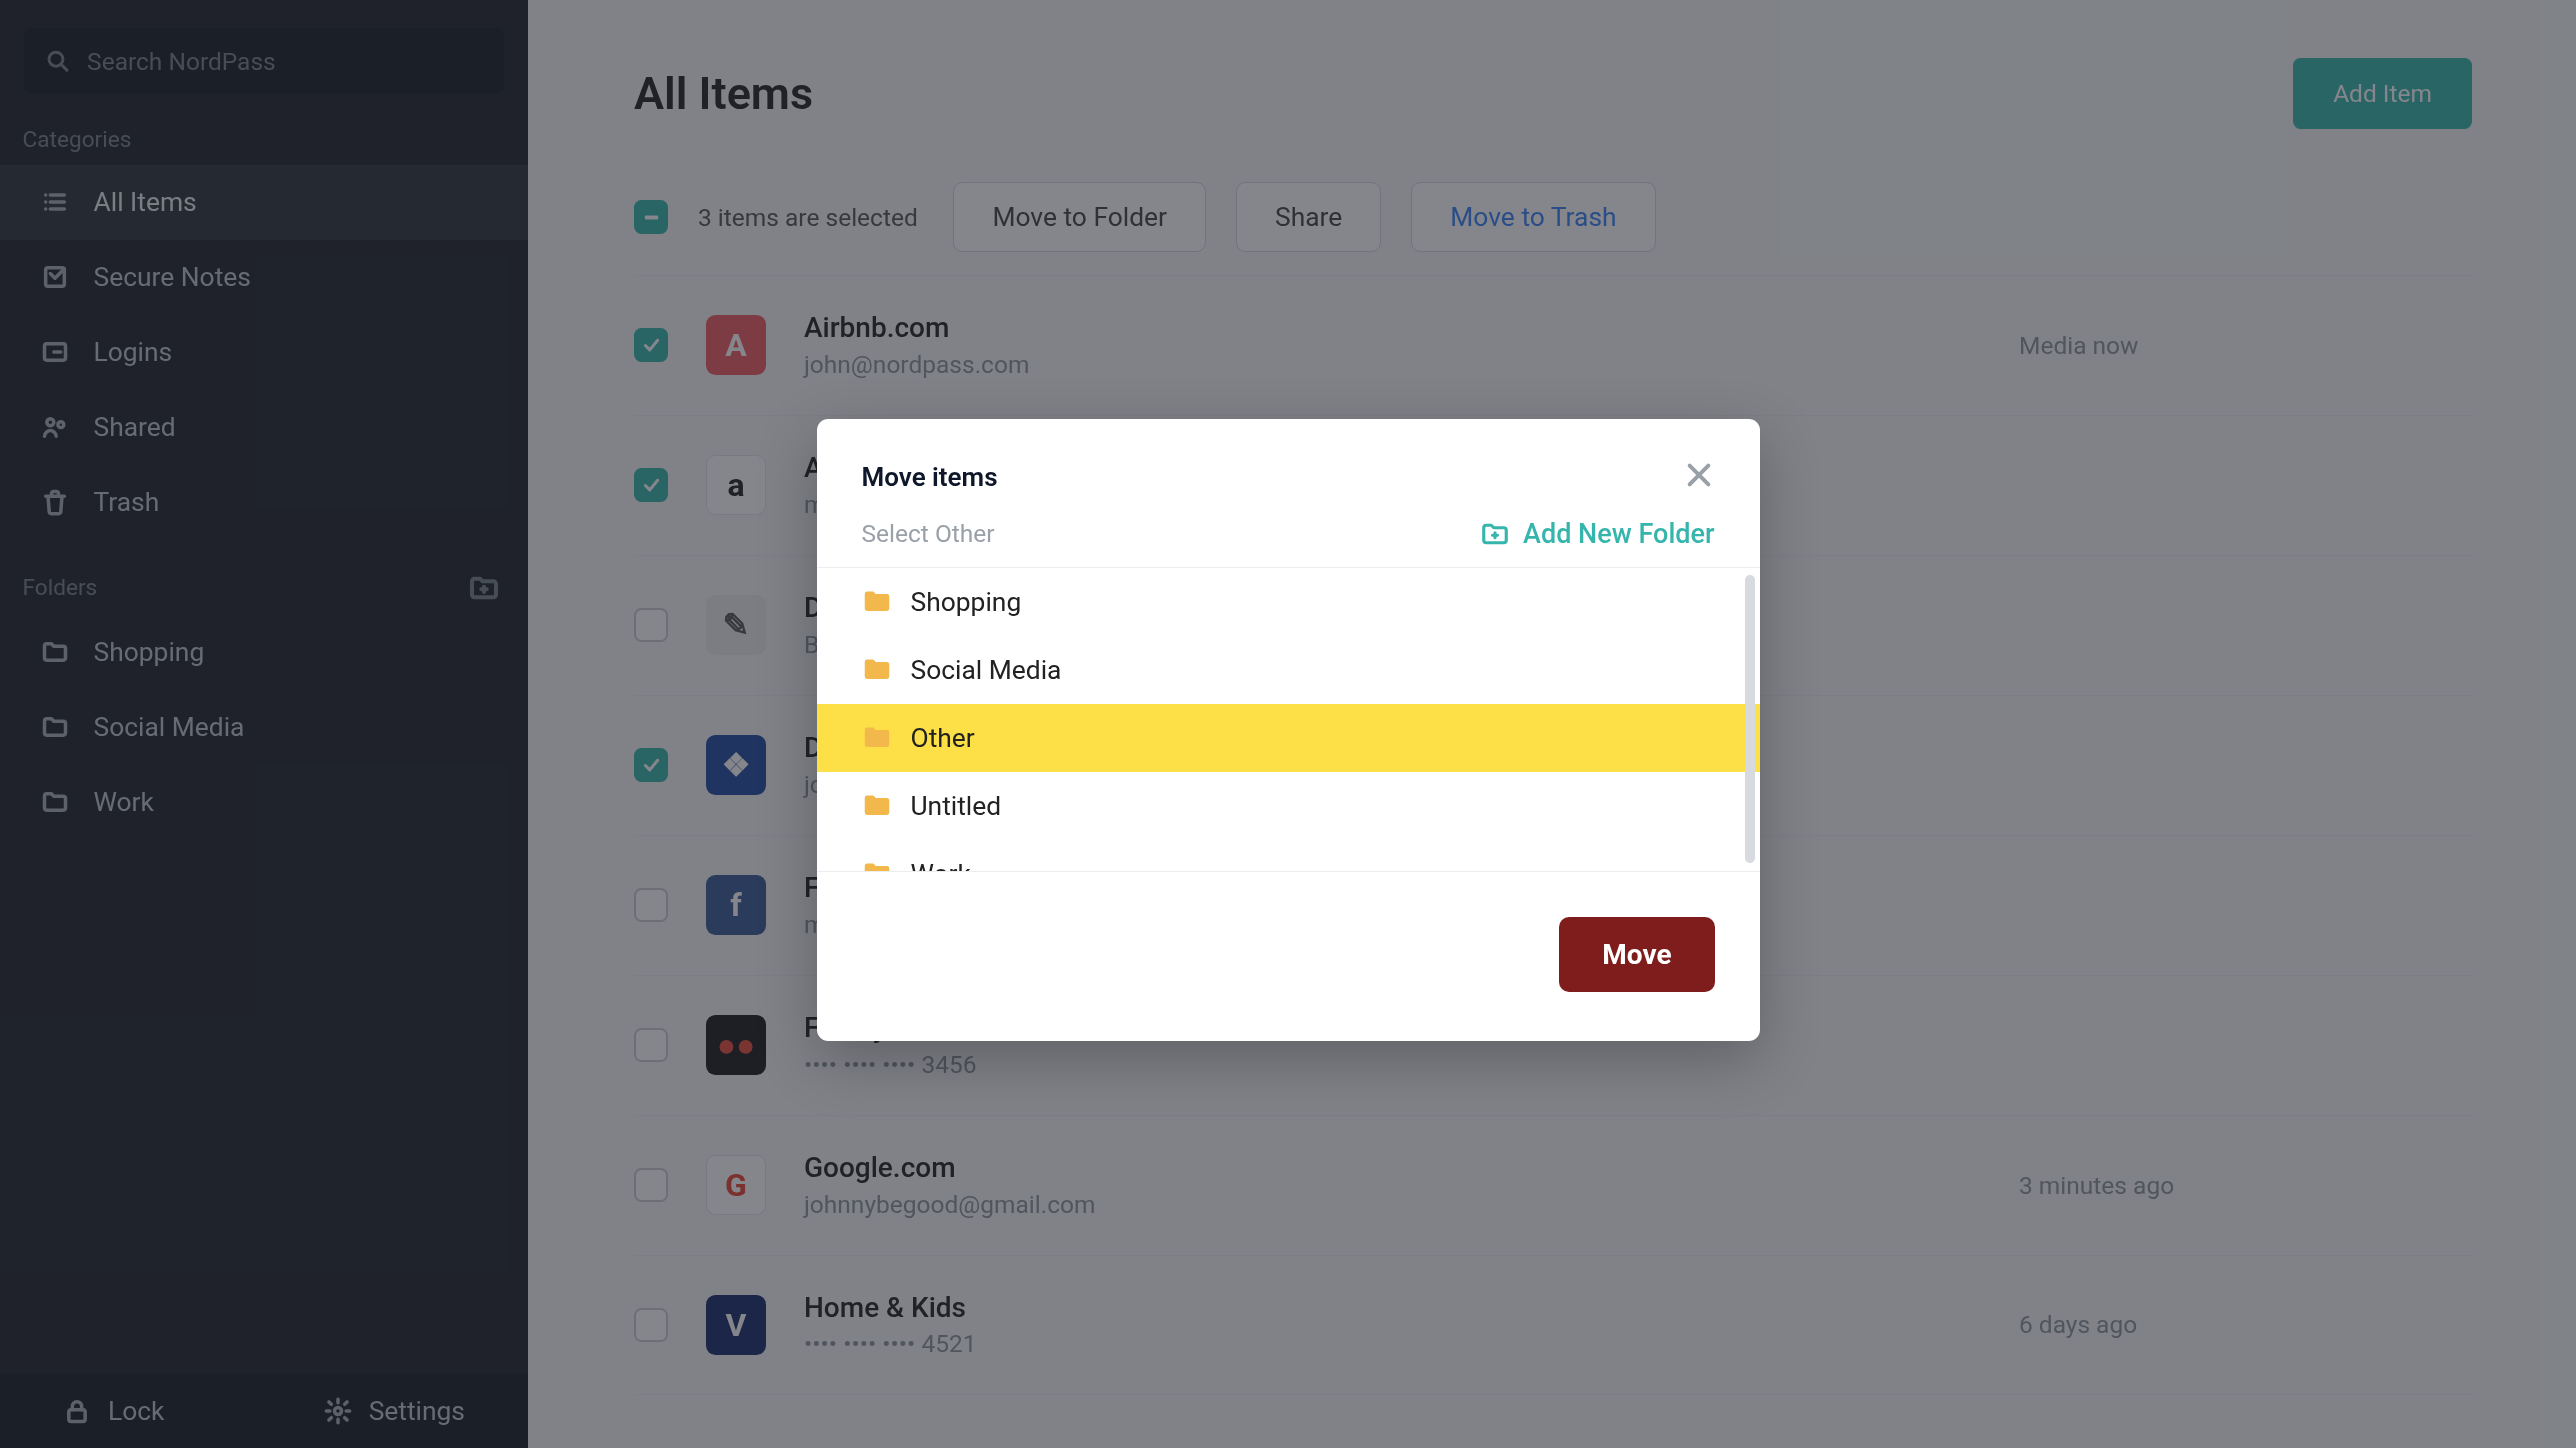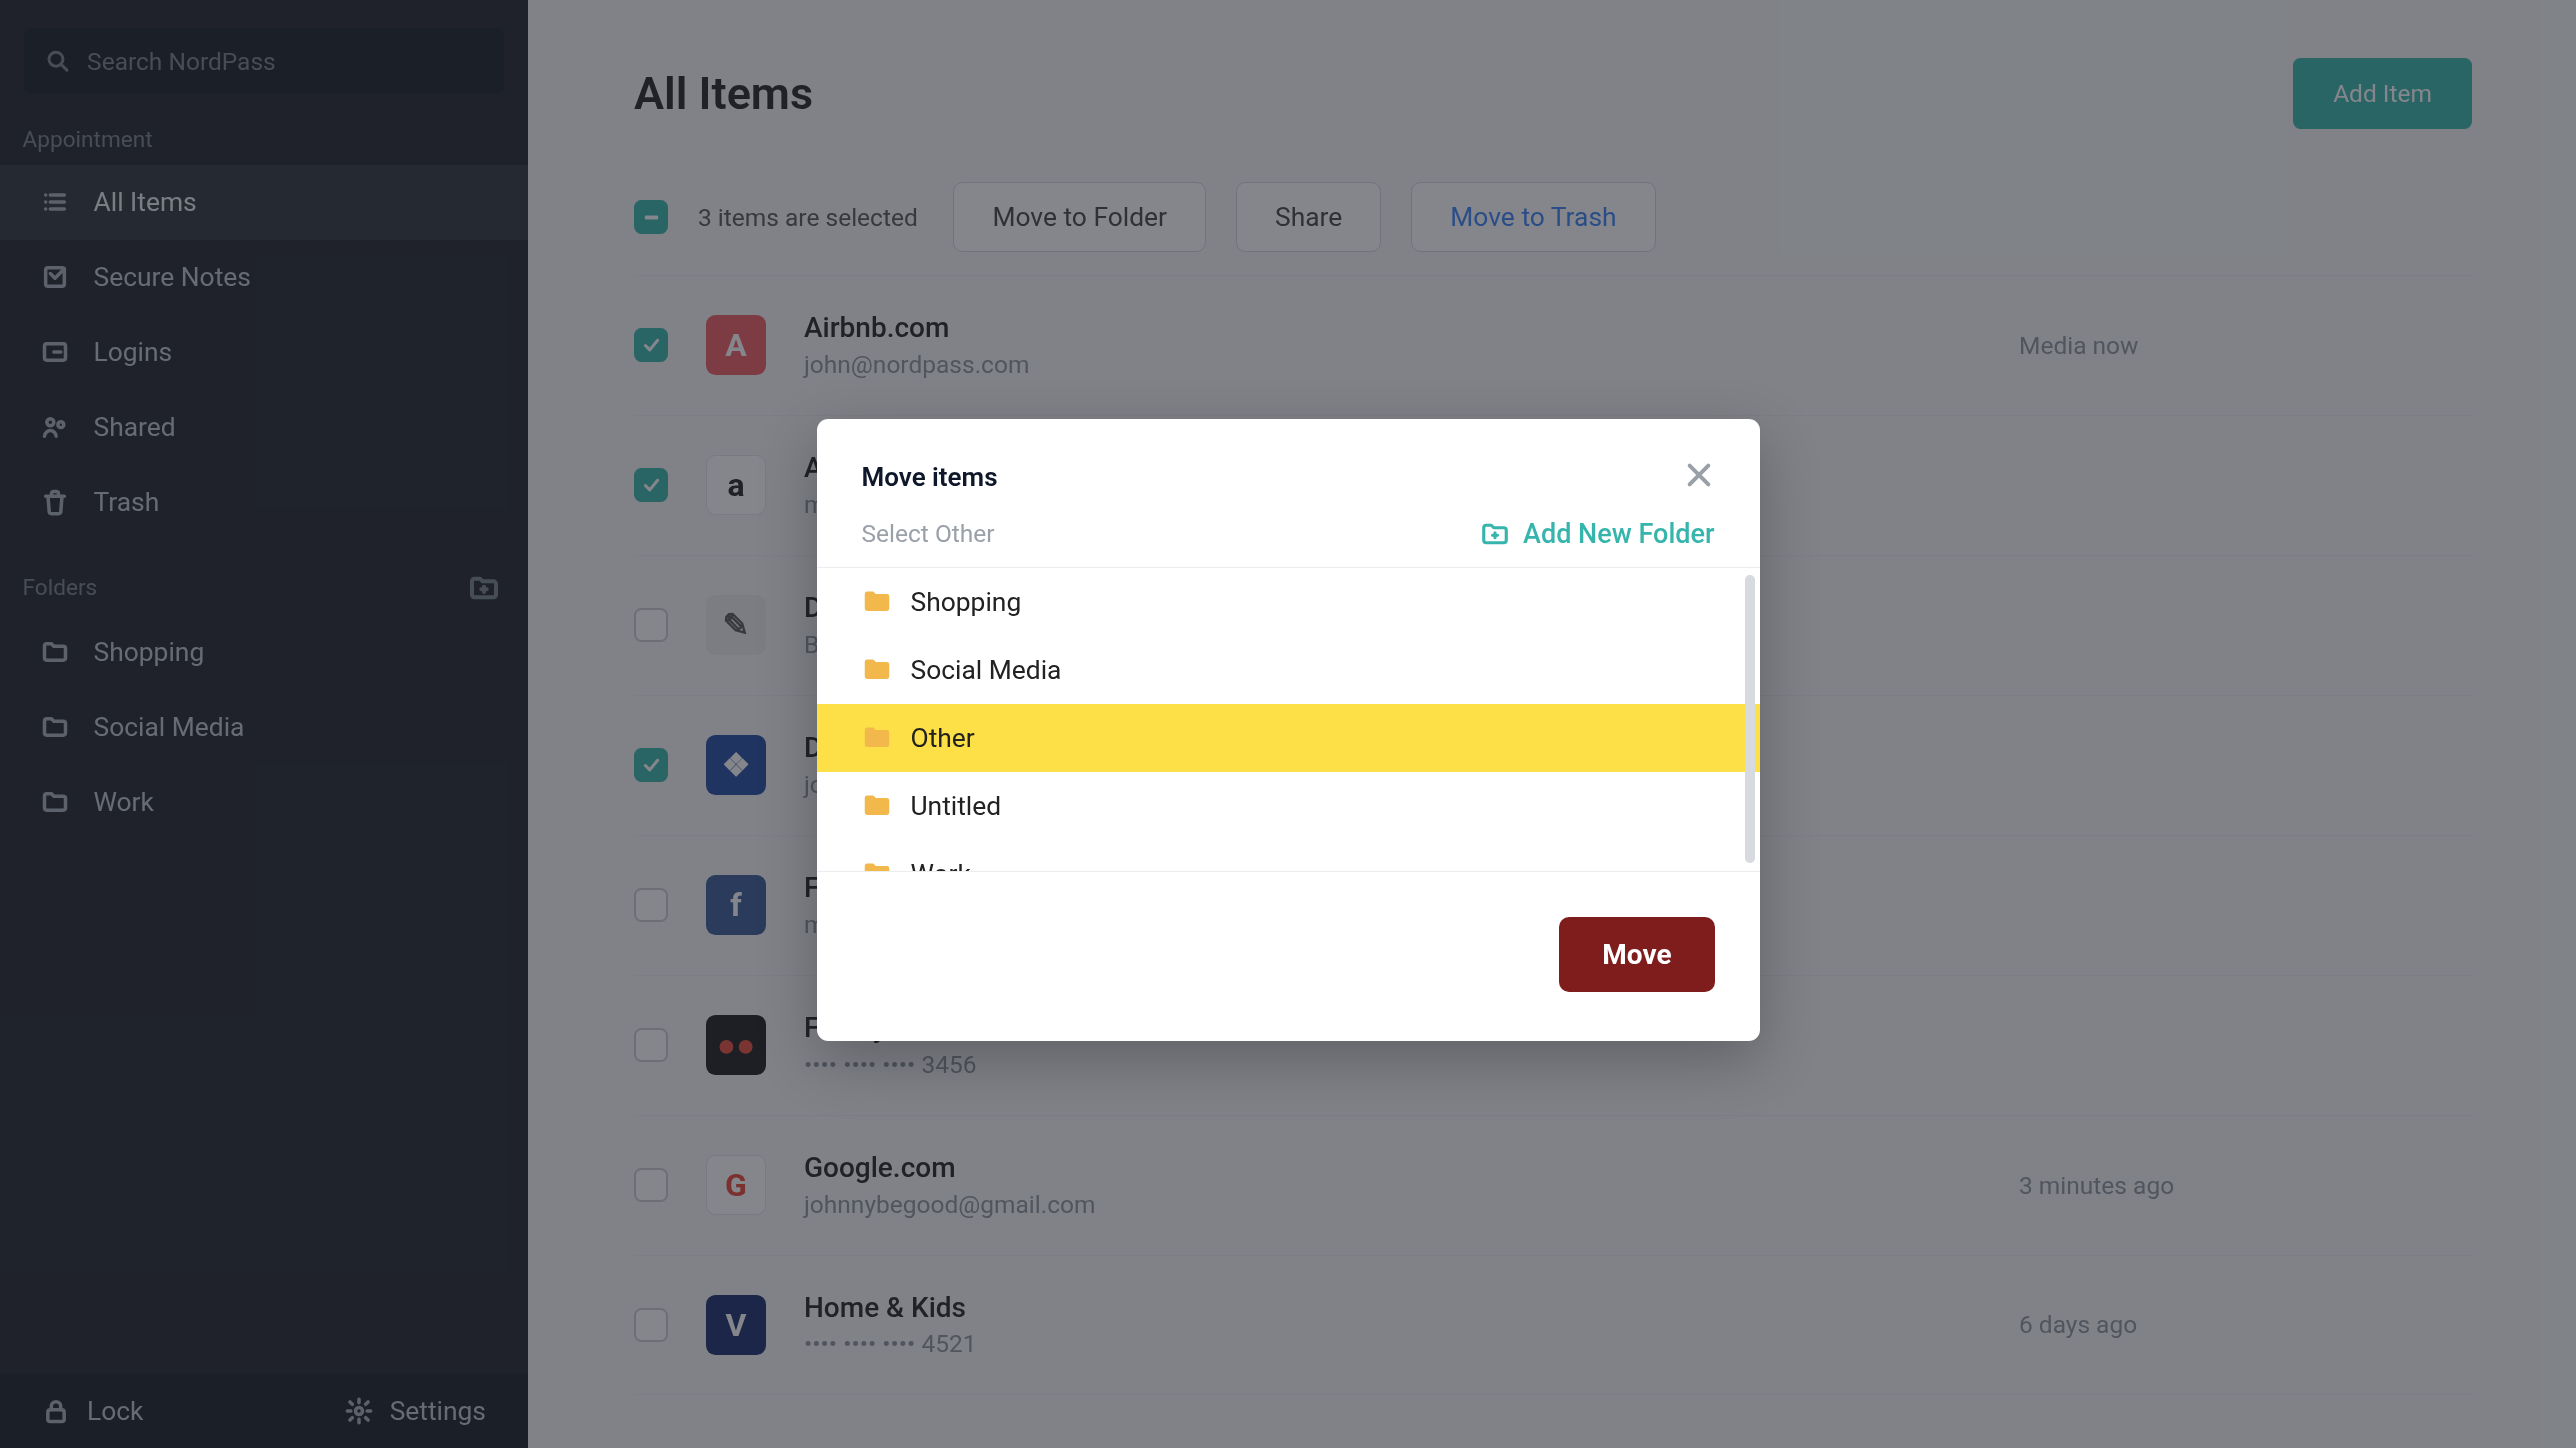--- a/index.html
+++ b/index.html
@@ -16,21 +16,21 @@
 .section-label { font-size: 22.6px; color: #79808c; padding: 11.3px 22.6px; }
 
 .cat-item, .folder-item { display: flex; align-items: center; gap: 24.5px; height: 75px; padding: 0 41px; font-size: 26.4px; cursor: pointer; }
 .cat-item.active { background: #2b313b; color: #e8ebef; }
 .cat-item svg, .folder-item svg { flex-shrink: 0; }
 
 .folders-header { display: flex; align-items: center; justify-content: space-between; padding: 32px 28px 11.3px 22.6px; }
 .folders-header span { font-size: 22.6px; color: #79808c; }
 
 .sidebar-spacer { flex: 1; }
-.sidebar-footer { height: 74px; background: #171b22; display: flex; align-items: center; justify-content: space-between; padding: 0 42px; font-size: 26.4px; text-align: center; }
+.sidebar-footer { height: 74px; background: #171b22; display: flex; align-items: center; justify-content: space-between; padding: 0 63px; font-size: 26.4px; text-align: center; }
 .sidebar-footer .foot-btn { display: flex; align-items: center; gap: 17px; cursor: pointer; color: #bec4cc; }
 
 
 .main { flex: 1; display: flex; flex-direction: column; padding: 58px 104px 0 106px; min-width: 0; }
 .main-header { display: flex; align-items: center; justify-content: space-between; margin-bottom: 53px; }
 .page-title { font-size: 45px; font-weight: 600; color: #222; }
 .add-item-btn { background: #36b5ac; color: #fff; border: none; border-radius: 7.5px; padding: 21px 40px; font-size: 24.5px; cursor: pointer; }
 
 .sel-bar { display: flex; align-items: center; gap: 30px; margin-bottom: 22.6px; }
 .sel-count { font-size: 24.5px; color: #555; margin-right: 5.7px; }
@@ -82,21 +82,21 @@
   <div class="search-wrap">
     <div class="search-box">
       <svg width="26.4" height="26.4" viewBox="0 0 24 24">
           <circle class="stroke-ico-dark" cx="10" cy="10" r="7"></circle>
           <line class="stroke-ico-dark" x1="15" y1="15" x2="21" y2="21"></line>
         </svg>
       <input placeholder="Search NordPass" style="">
     </div>
   </div>
 
-  <div class="section-label">Appointment</div>
+  <div class="section-label">Categories</div>
 
   <div class="cat-item active">
     <svg width="28" height="28" viewBox="0 0 24 24">
         <line class="stroke-ico" x1="8" y1="6" x2="20" y2="6"></line>
         <line class="stroke-ico" x1="8" y1="12" x2="20" y2="12"></line>
         <line class="stroke-ico" x1="8" y1="18" x2="20" y2="18"></line>
         <circle cx="4" cy="6" r="1.5" fill="#a7aebb"></circle>
         <circle cx="4" cy="12" r="1.5" fill="#a7aebb"></circle>
         <circle cx="4" cy="18" r="1.5" fill="#a7aebb"></circle>
       </svg>

